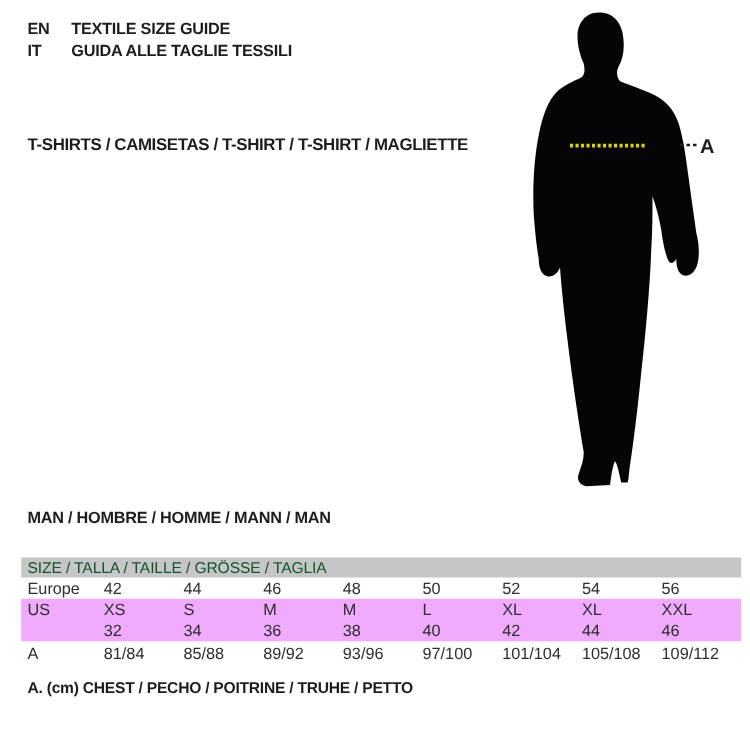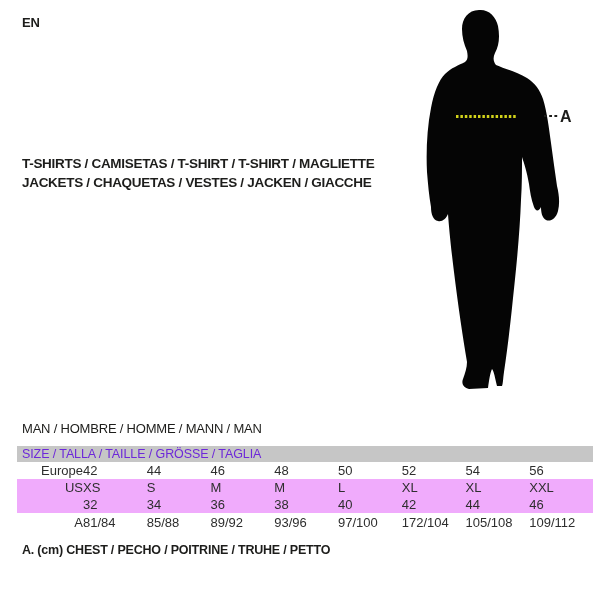--- a/index.html
+++ b/index.html
@@ -7,55 +7,59 @@
     position:relative; width:600px; height:600px; background:#ffffff;
     font-family:"Liberation Sans", sans-serif; color:#1d1d1b; overflow:hidden;
   }
   
   .lang-list { position:absolute; left:22px; top:14px; }
   .lang-row { display:flex; height:17.4px; align-items:center;
               font-weight:bold; font-size:13px; letter-spacing:-0.2px; }
   .lang-code { width:35px; flex:0 0 35px; }
   
   .categories { position:absolute; left:22px; top:106px;
-                font-weight:bold; font-size:13.5px; letter-spacing:-0.3px; line-height:19px;margin-top:48px; }
+                font-weight:bold; font-size:13.5px; letter-spacing:-0.3px; line-height:19px; }
   
   .figure { position:absolute; left:405px; top:0; width:185px; height:400px; }
   .measure-a { font-family:"Liberation Sans", sans-serif; font-weight:bold; font-size:16px; }
   
-  .section-title { position:absolute; left:22px; top:421px;
-                   font-weight:normal; font-size:13px; letter-spacing:-0.2px; }
+  .section-title { position:absolute; left:22px; top:406px;
+                   font-weight:bold; font-size:13px; letter-spacing:-0.2px; }
   
   .size-table { position:absolute; left:17px; top:446px; width:576px; font-size:13px; }
   .thead { height:16px; line-height:16px; background:#c6c6c6; padding-left:5px;
-           font-size:12.5px; color:#6d28d9; letter-spacing:-0.1px; }
+           font-size:12.5px; color:#14532d; letter-spacing:-0.1px; }
   .trow { display:grid; grid-template-columns:66px repeat(8, 1fr);
           height:17px; line-height:17px; align-items:center; color:#2e2e2e; }
   .trow.shaded { background:#f0abfc; }
   .trow.last { height:19px; line-height:19px; }
-  .tlabel { padding-left:5px;text-align:right; }
+  .tlabel { padding-left:5px; }
   .tcell { text-align:left; }
   
   .footnote { position:absolute; left:22px; top:543px;
               font-weight:bold; font-size:12.5px; letter-spacing:-0.2px;text-align:right; }
 </style>
 </head>
 <body>
 
 <div class="page">
 
   <div class="lang-list">
     <div class="lang-row">
       <span class="lang-code">EN</span>
+      <span class="lang-label">TEXTILE SIZE GUIDE</span>
+    </div>
+    <div class="lang-row">
+      <span class="lang-code">IT</span>
+      <span class="lang-label">GUIDA ALLE TAGLIE TESSILI</span>
     </div>
   </div>
 
   <div class="categories">
     <div>T-SHIRTS / CAMISETAS / T-SHIRT / T-SHIRT / MAGLIETTE</div>
-    <div>JACKETS / CHAQUETAS / VESTES / JACKEN / GIACCHE</div>
   </div>
 
   <svg class="figure" viewBox="405 0 185 400" xmlns="http://www.w3.org/2000/svg">
     <path d="M479,10
              C488,9 496,16 498,26
              C500,37 499,46 495,53
              C493,57 493,61 496,65
              C505,69 517,72 527,78
              C535,83 540,90 543,99
              C547,112 549,128 551,143
@@ -133,21 +137,21 @@
       <span class="tcell">46</span>
     </div>
 
     <div class="trow last">
       <span class="tlabel">A</span>
       <span class="tcell">81/84</span>
       <span class="tcell">85/88</span>
       <span class="tcell">89/92</span>
       <span class="tcell">93/96</span>
       <span class="tcell">97/100</span>
-      <span class="tcell">172/104</span>
+      <span class="tcell">101/104</span>
       <span class="tcell">105/108</span>
       <span class="tcell">109/112</span>
     </div>
   </div>
 
   <div class="footnote">A. (cm) CHEST / PECHO / POITRINE / TRUHE / PETTO</div>
 
 </div>
 
 </body></html>

